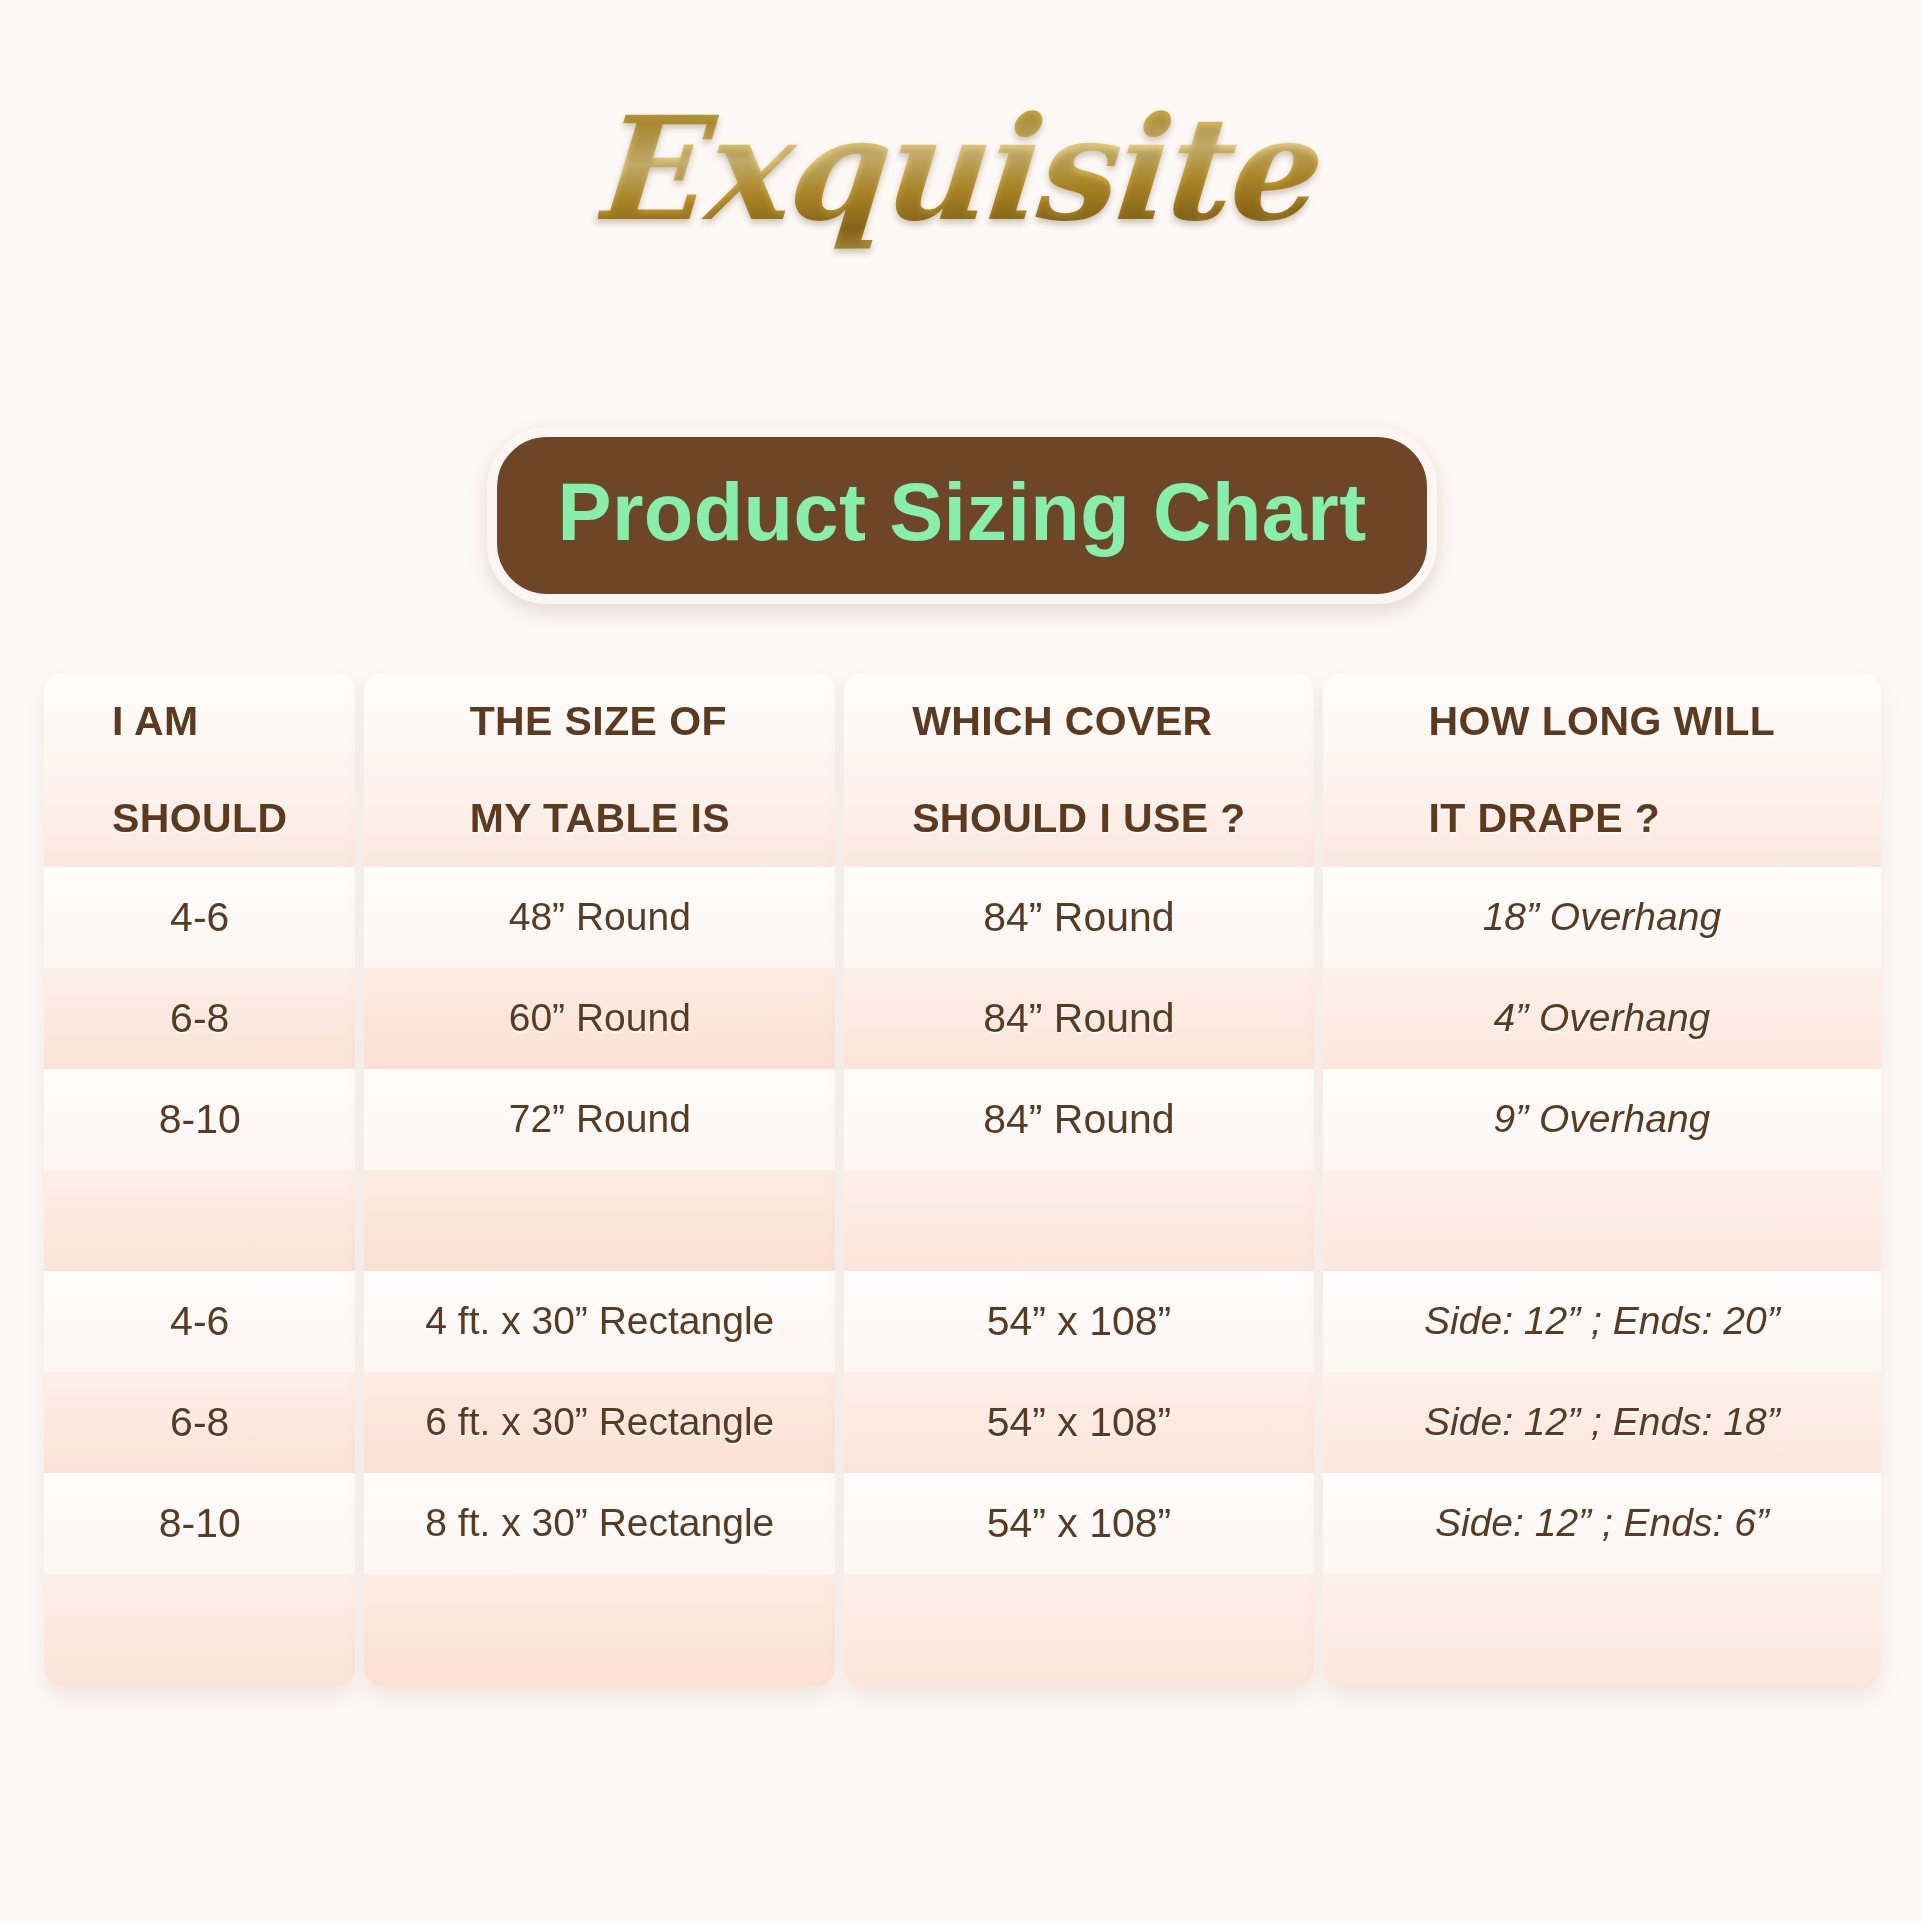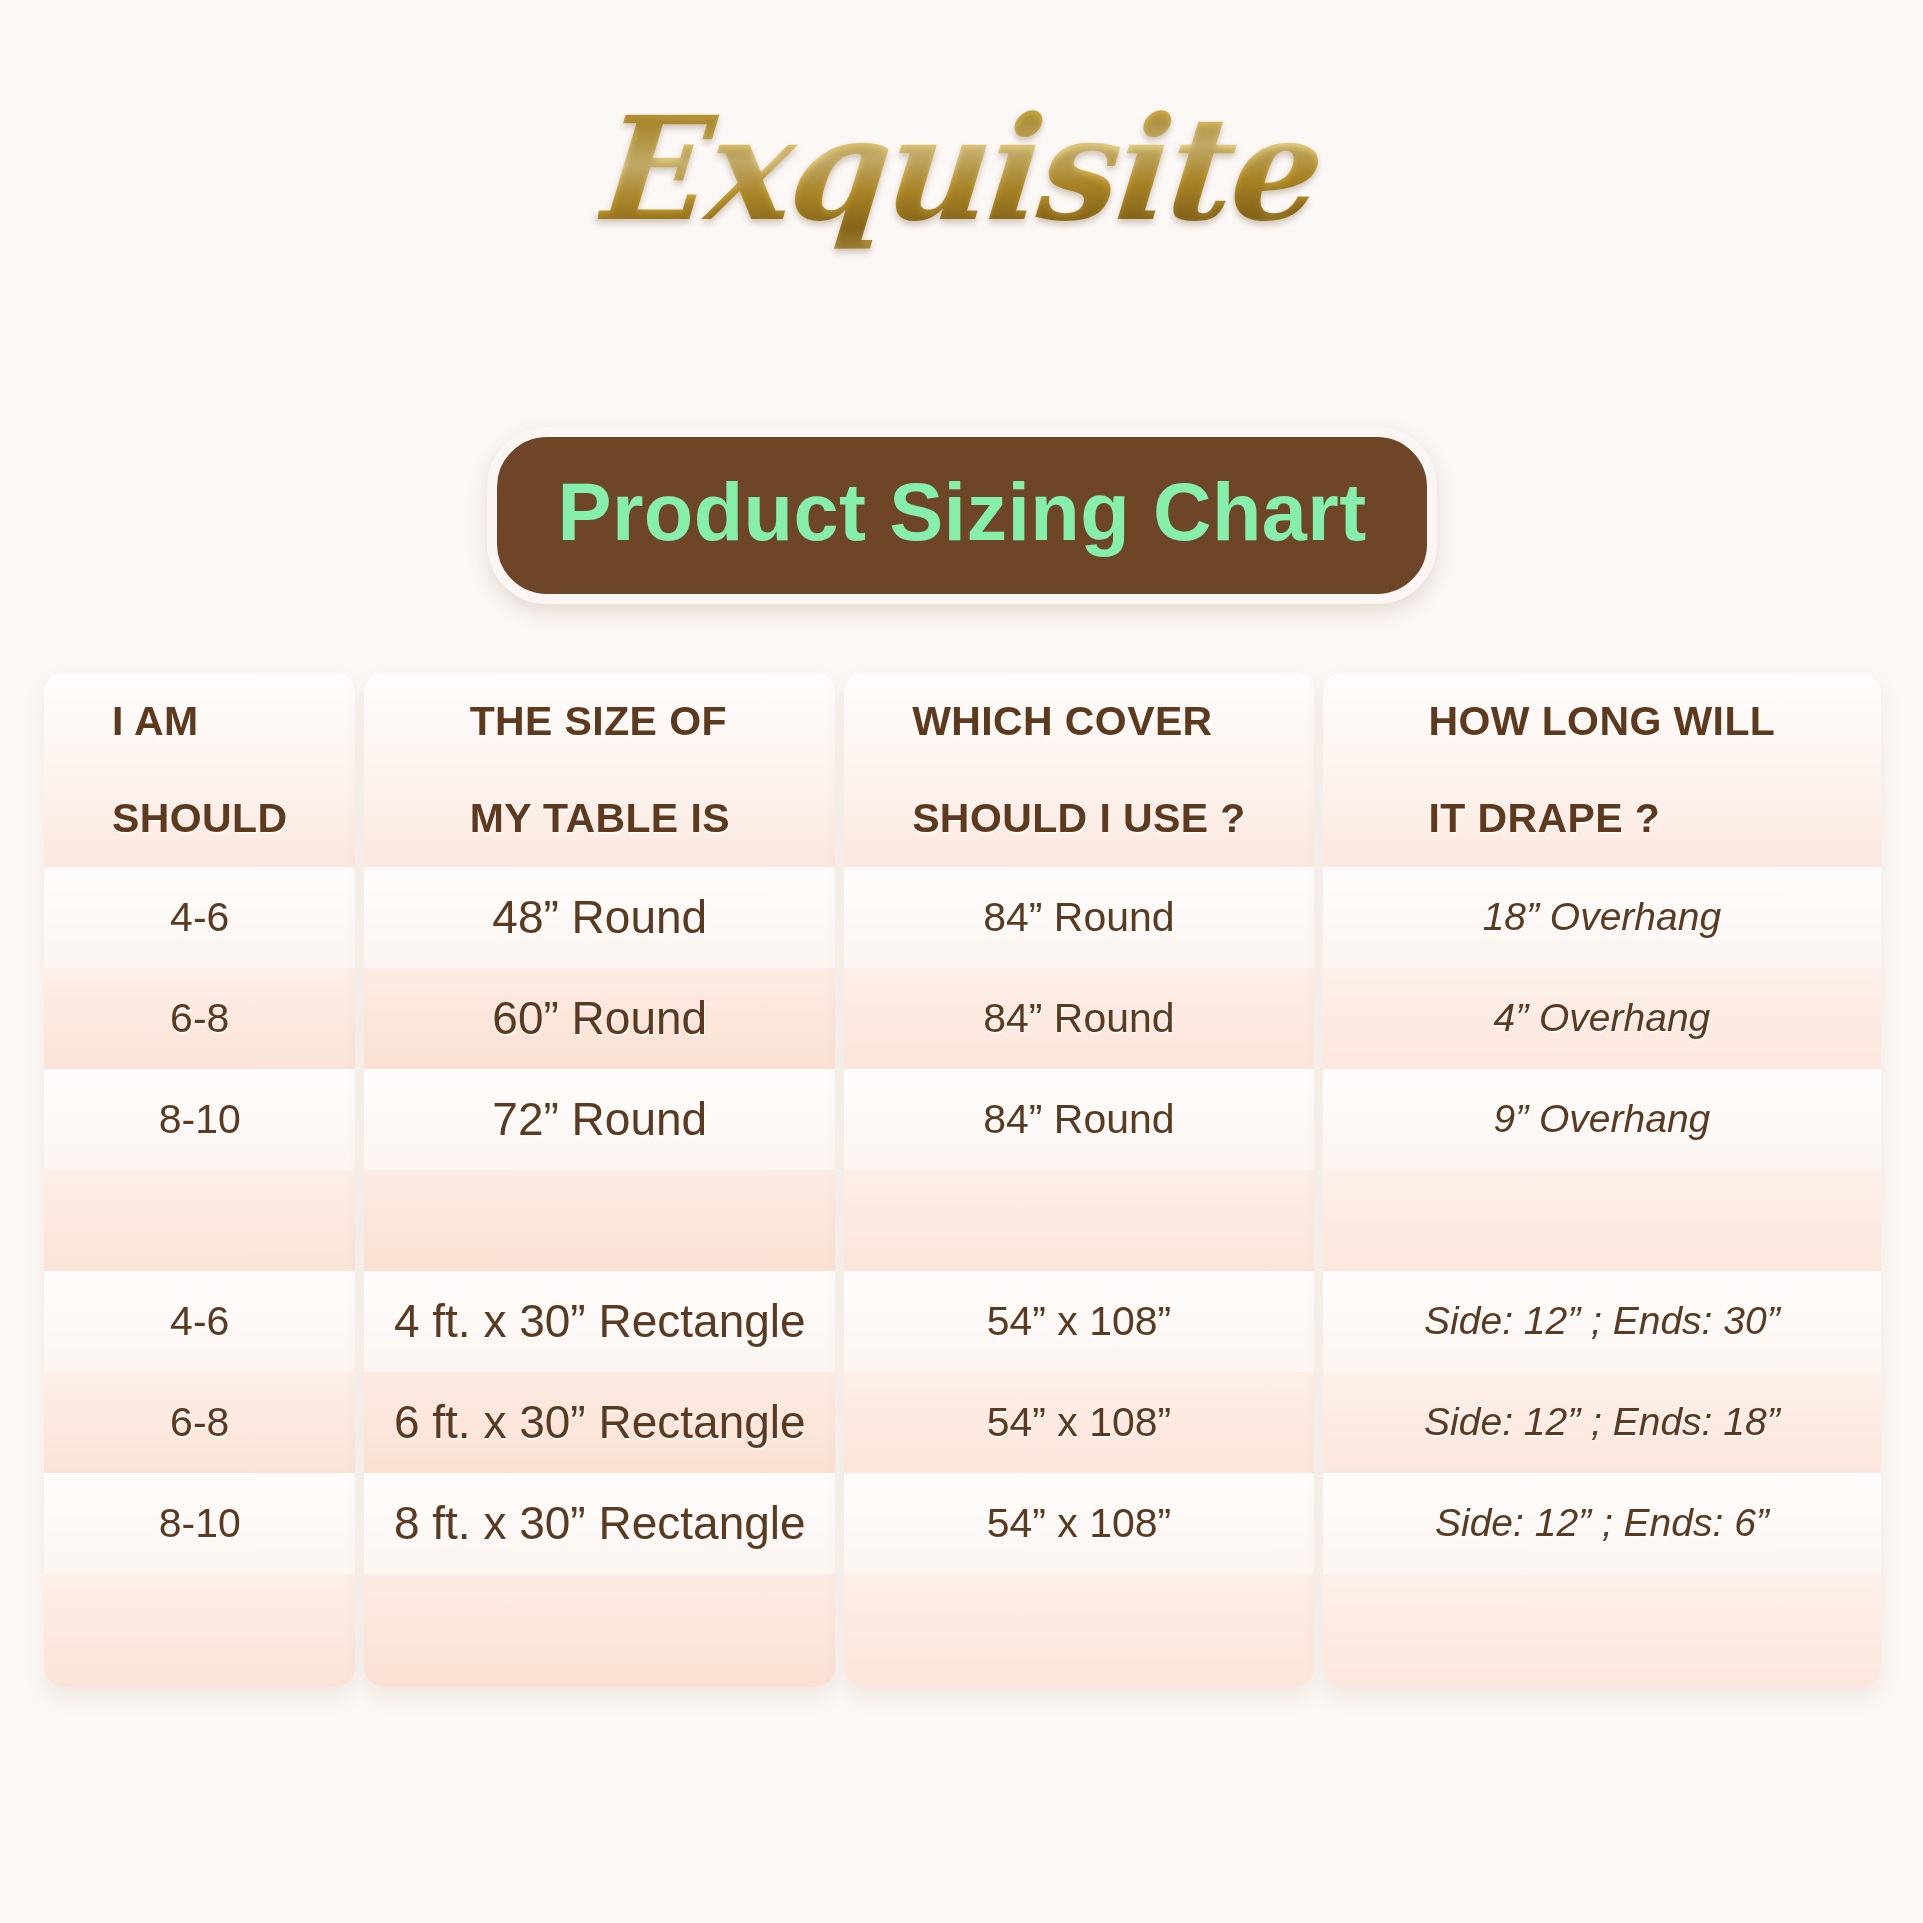--- a/index.html
+++ b/index.html
@@ -113,21 +113,21 @@
   }
   .cell span {
     color:#5a3a20;
     font-size:41px;
     line-height:1.1;
     font-weight:400;
     text-shadow:0.8px 1.5px 0 rgba(255,255,255,0.8);
     white-space:nowrap;
   }
   .col-4 .cell span { font-size:39px;font-style:italic; }
-  .col-2 .cell span { font-size:46px; }
+  .col-2 .cell span { font-size:39px; }
 
   .band-a { background:linear-gradient(180deg,#fefcfb 0%,#fdf6f2 100%); }
   .band-b { background:linear-gradient(180deg,#fdeee7 0%,#fce4d9 100%); }
 
   .col-1 .band-b { background:linear-gradient(180deg,#fdefe8 0%,#fbe3d7 100%); }
   .col-2 .band-b { background:linear-gradient(180deg,#fdece3 0%,#fbe0d3 100%); }
   .col-3 .band-b { background:linear-gradient(180deg,#fdefe8 0%,#fce5da 100%); }
   .col-4 .band-b { background:linear-gradient(180deg,#fdf0ea 0%,#fce7dd 100%); }
 
   .spacer { height:101px; }
@@ -246,21 +246,21 @@
           <span>18” Overhang</span>
         </div>
       <div class="cell band-b">
           <span>4” Overhang</span>
         </div>
       <div class="cell band-a">
           <span>9” Overhang</span>
         </div>
       <div class="cell band-b spacer"></div>
       <div class="cell band-a">
-          <span>Side: 12” ; Ends: 30”</span>
+          <span>Side: 12” ; Ends: 20”</span>
         </div>
       <div class="cell band-b">
           <span>Side: 12” ; Ends: 18”</span>
         </div>
       <div class="cell band-a">
           <span>Side: 12” ; Ends: 6”</span>
         </div>
       <div class="cell band-b tail"></div>
     </div>
 

